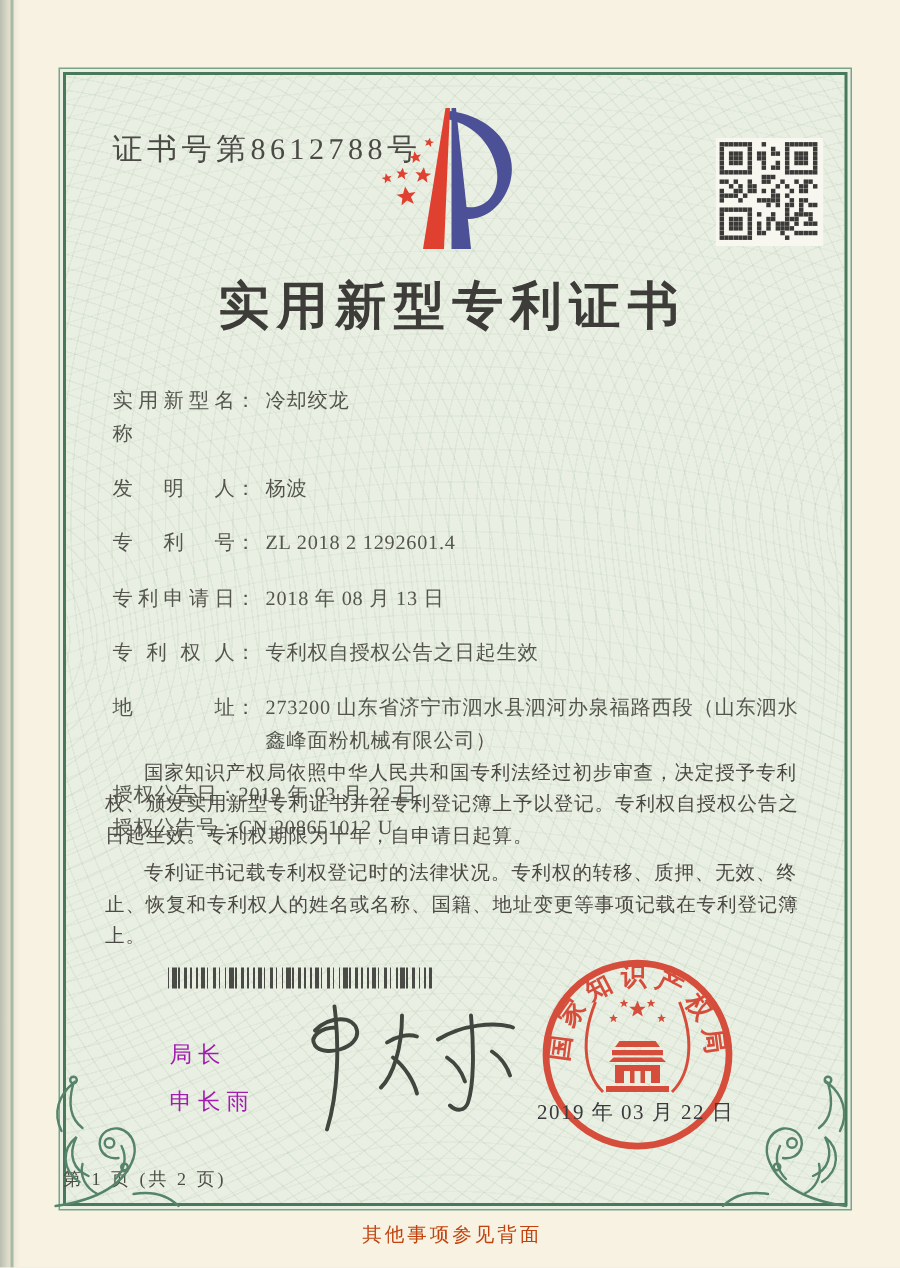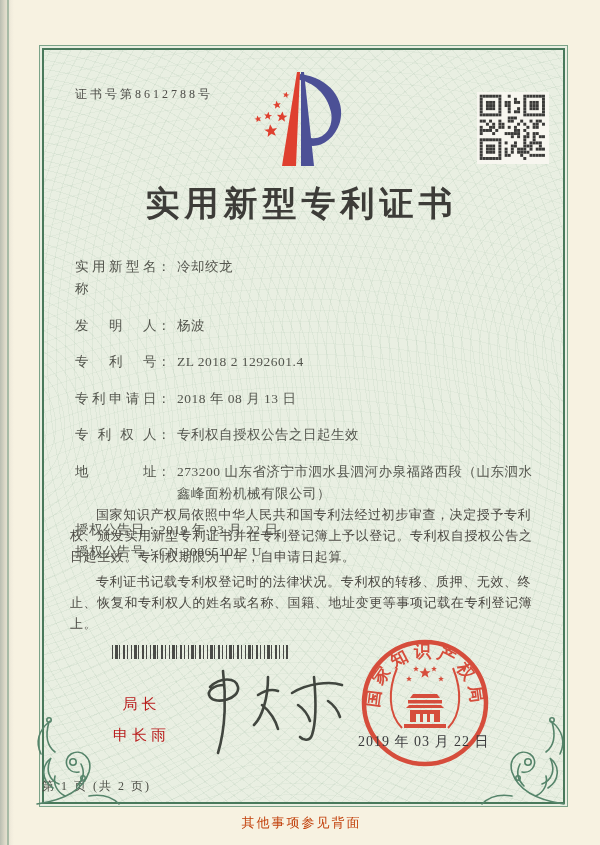--- a/index.html
+++ b/index.html
@@ -23,21 +23,21 @@
     background-color:#e9efe2;
     background-image:
       repeating-radial-gradient(circle at -10% 50%, rgba(125,165,135,.10) 0 1px, rgba(0,0,0,0) 1px 9px),
       repeating-radial-gradient(circle at 110% 40%, rgba(125,165,135,.10) 0 1px, rgba(0,0,0,0) 1px 9px),
       repeating-radial-gradient(circle at 50% 140%, rgba(125,165,135,.07) 0 1px, rgba(0,0,0,0) 1px 11px);
     border:2px solid #49795b;
     box-shadow:0 0 0 2px #e9efe2, 0 0 0 3px #7ba388;
   }
   .cert-no{
     position:absolute;left:75px;top:86px;
-    font-size:12px;letter-spacing:3px;color:#4b4b46;
+    font-size:20px;letter-spacing:3px;color:#4b4b46;
   }
   .qr{position:absolute;left:477px;top:92px;width:72px;height:72px;}
   .logo{position:absolute;left:248px;top:70px;width:104px;height:100px;}
   .title{
     position:absolute;left:42px;top:181px;width:519px;
     text-align:center;font-size:34px;letter-spacing:5px;color:#3d3c38;
     font-weight:700;
   }
   .fields{position:absolute;left:75px;top:256px;width:462px;}
   .frow{display:flex;margin-bottom:14.5px;font-size:13.5px;color:#54564e;letter-spacing:.5px;line-height:22px;}
@@ -60,23 +60,22 @@
     background:repeating-linear-gradient(90deg,
       #2e2e2c 0 1px,rgba(0,0,0,0) 1px 3px,
       #2e2e2c 3px 6px,rgba(0,0,0,0) 6px 7px,
       #2e2e2c 7px 8px,rgba(0,0,0,0) 8px 11px,
       #2e2e2c 11px 13px,rgba(0,0,0,0) 13px 15px,
       #2e2e2c 15px 16px,rgba(0,0,0,0) 16px 19px);
     opacity:.85;
   }
   .signer{
     position:absolute;left:113px;top:688px;
-    font-size:15px;color:#b91c1c;letter-spacing:4px;line-height:31px;
+    font-size:15px;color:#a21caf;letter-spacing:4px;line-height:31px;
     font-family:"Liberation Sans","DejaVu Sans",sans-serif;
-    text-align:center;
   }
   .signature{position:absolute;left:196px;top:665px;width:155px;height:100px;}
   .seal{position:absolute;left:350px;top:628px;width:150px;height:150px;opacity:.92;}
   .seal-date{
     position:absolute;left:358px;top:733px;width:160px;
     font-size:14px;color:#3a3a3c;letter-spacing:1px;
   }
   .page-no{
     position:absolute;left:42px;top:778px;width:519px;
     font-size:12px;color:#4c4e46;letter-spacing:2px;

